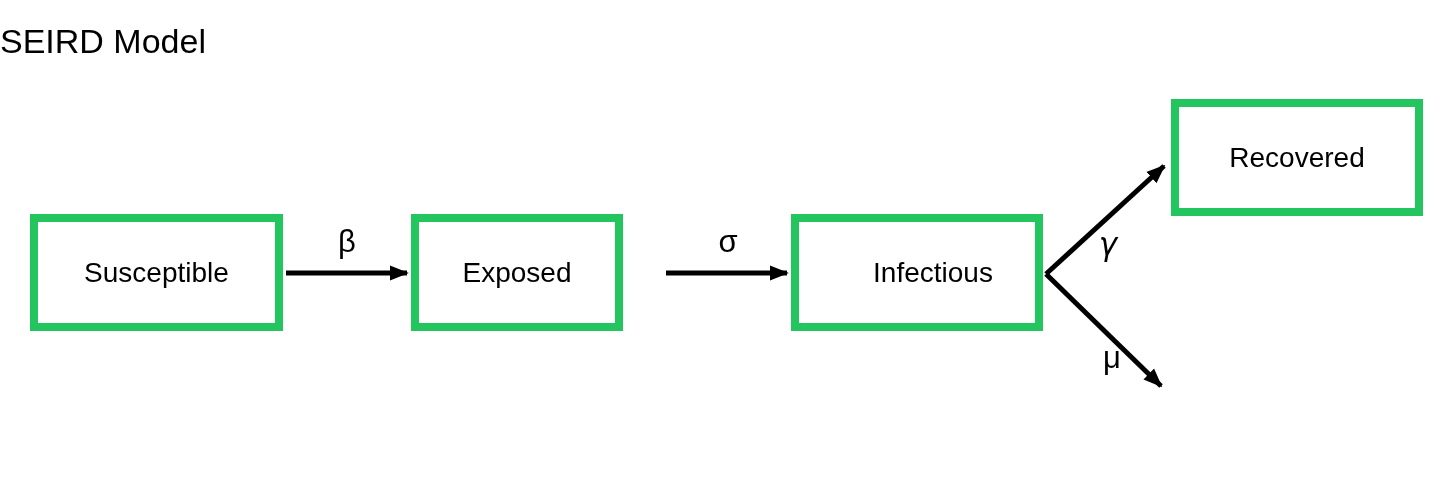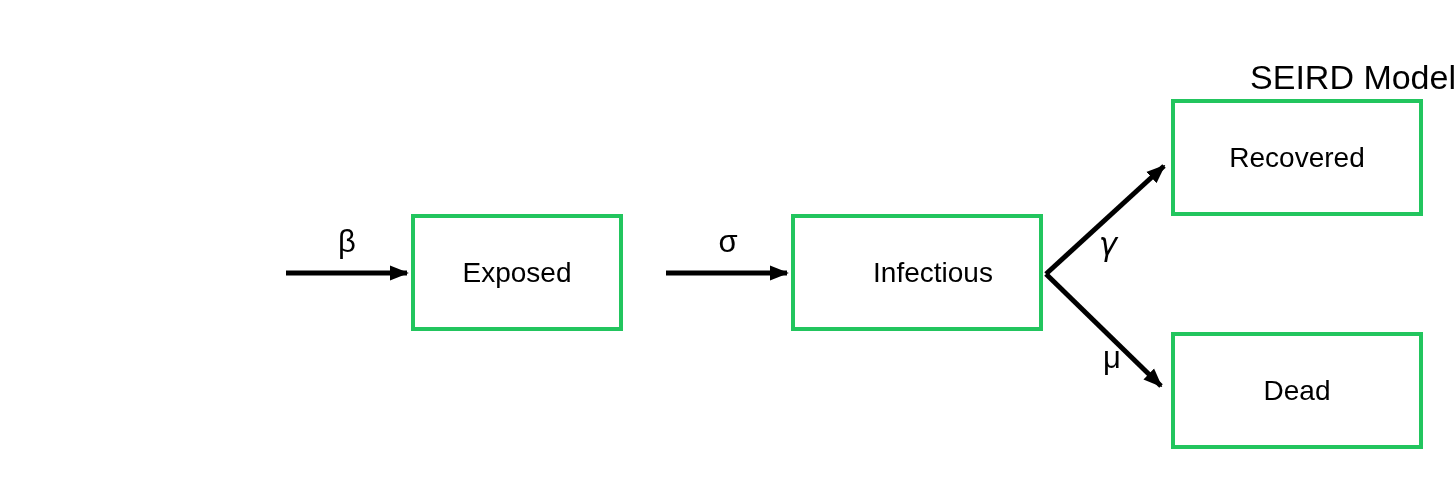--- a/index.html
+++ b/index.html
@@ -11,34 +11,33 @@
     background: #ffffff;
     font-family: "Liberation Sans", sans-serif;
     color: #000000;
     overflow: hidden;
   }
   .diagram-title {
     position: absolute;
     top: 22px;
     left: 0;
     width: 100%;
-    text-align: right;
+    text-align: left;
     font-size: 34px;
     font-weight: 400;
     color: #000000;
-    margin-top: 36px;
   }
   .edges-layer {
     position: absolute;
     top: 0;
     left: 0;
   }
   .node {
     position: absolute;
-    border: 4px solid #22c55e;
+    border: 8px solid #22c55e;
     background: #ffffff;
     display: flex;
     align-items: center;
     justify-content: center;
     font-size: 28px;
     color: #000000;
   }
   .node-susceptible { left: 30px;   top: 214px; width: 253px; height: 117px; }
   .node-exposed     { left: 411px;  top: 214px; width: 212px; height: 117px; }
   .node-infectious  { left: 791px;  top: 214px; width: 252px; height: 117px; padding-left: 32px; }
@@ -68,31 +67,31 @@
       <marker id="arrowhead" viewBox="0 0 10 8" refX="9" refY="4" markerWidth="3.8" markerHeight="3.2" orient="auto-start-reverse">
         <path d="M0,0 L10,4 L0,8 Z" fill="#000000"></path>
       </marker>
     </defs>
     <line x1="286" y1="273" x2="407" y2="273" stroke-width="5" marker-end="url(#arrowhead)" stroke="#000000"></line>
     <line x1="666" y1="273" x2="787" y2="273" stroke-width="5" marker-end="url(#arrowhead)" stroke="#000000"></line>
     <line x1="1046" y1="274" x2="1164" y2="166" stroke-width="5" marker-end="url(#arrowhead)" stroke="#000000"></line>
     <line x1="1046" y1="274" x2="1161" y2="386" stroke-width="5" marker-end="url(#arrowhead)" stroke="#000000"></line>
   </svg>
 
+  <div class="node node-susceptible">
+    <span>Susceptible</span>
+  </div>
   <div class="node node-exposed">
     <span>Exposed</span>
   </div>
   <div class="node node-infectious">
     <span>Infectious</span>
   </div>
   <div class="node node-recovered">
     <span>Recovered</span>
-  </div>
-  <div class="node node-dead">
-    <span>Dead</span>
   </div>
 
   <span class="edge-label label-beta">β</span>
   <span class="edge-label label-sigma">σ</span>
   <span class="edge-label label-gamma">γ</span>
   <span class="edge-label label-mu">μ</span>
 
 </div>
 
 </body></html>

